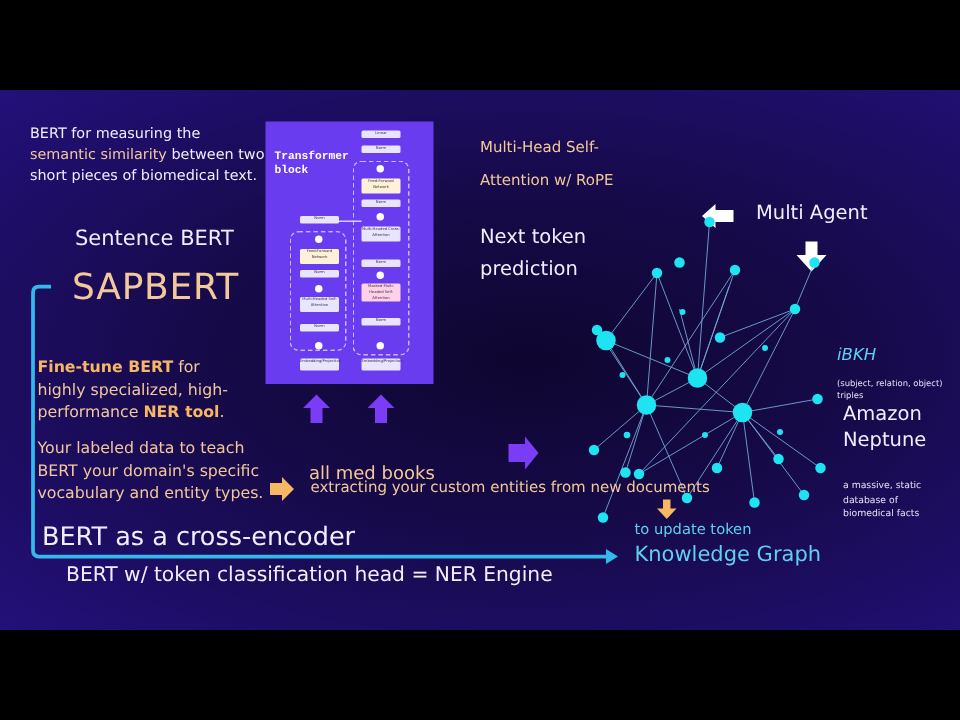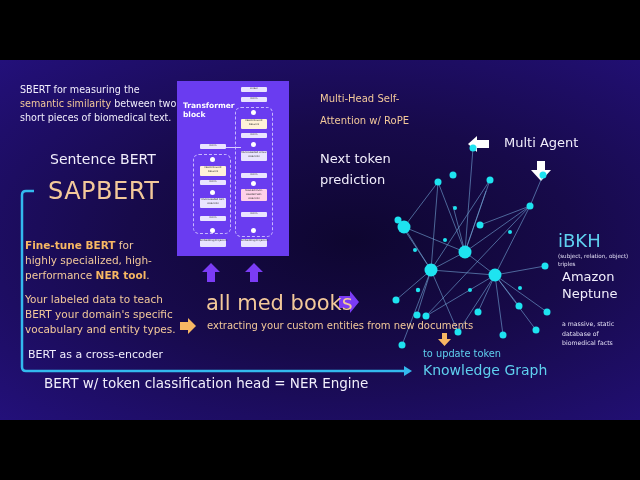--- a/index.html
+++ b/index.html
@@ -14,45 +14,45 @@
   .txt-white { color: #f1eefc; }
   .txt-peach { color: #f3c99a; }
   .txt-orange { color: #f7b763; font-weight: bold; }
   .txt-cyan { color: #5fd0ef; }
 
   .sbert { left: 20px; top: 23px; font-size: 9.6px; line-height: 14px; width: 160px; }
   .sentence-bert { left: 50px; top: 91px; font-size: 14px; }
   .sapbert { left: 48px; top: 117px; font-size: 24px; letter-spacing: 0.5px; }
   .finetune { left: 25px; top: 178px; font-size: 10.5px; line-height: 15px; width: 150px; }
   .labeled { left: 25px; top: 232px; font-size: 10.5px; line-height: 15px; width: 160px; }
-  .cross-enc { left: 28px; top: 288px; font-size: 11px; }
+  .cross-enc { left: 28px; top: 288px; font-size: 17px; }
   .ner-engine { left: 44px; top: 315px; font-size: 13.5px; }
 
   .transformer {
     left: 177px; top: 21px; width: 112px; height: 175px;
     background: #6a3cf0;
   }
-  .tf-title { position: absolute; left: 6px; top: 20px; color: #fff; font-weight: bold; font-size: 7.5px; line-height: 9px; }
+  .tf-title { position: absolute; left: 6px; top: 20px; color: #fff; font-weight: bold; font-size: 7.5px; line-height: 9px; font-family: Liberation Mono, monospace; }
   .tf-box { position: absolute; background: #e9e4ff; font-size: 2.5px; color: #333; text-align: center; line-height: 4px; border-radius: 1px; }
   .tf-box.ffn { background: #fff1d8; }
   .tf-box.mask { background: #ffd1e8; }
   .tf-group { position: absolute; border: 0.8px dashed #c8b8ff; border-radius: 6px; }
   .tf-dot { position: absolute; width: 5px; height: 5px; border-radius: 50%; background: #fff; }
   .tf-line { position: absolute; background: #d8ccff; }
 
   .mhsa { left: 320px; top: 28px; font-size: 10px; line-height: 22px; }
   .next-token { left: 320px; top: 88px; font-size: 13px; line-height: 21px; }
   .multi-agent { left: 504px; top: 75px; font-size: 13px; }
 
-  .ibkh { left: 558px; top: 170px; font-size: 18px; }
+  .ibkh { left: 558px; top: 170px; font-size: 11px; font-style: italic; }
   .ibkh-sub { left: 558px; top: 192px; font-size: 5.6px; line-height: 8px; color: #e4e0f6; }
   .neptune { left: 562px; top: 208px; font-size: 13px; line-height: 17px; }
   .neptune-sub { left: 562px; top: 259px; font-size: 6.2px; line-height: 9.5px; color: #e4e0f6; }
 
-  .med-books { left: 206px; top: 231px; font-size: 21px; text-align: center; }
+  .med-books { left: 206px; top: 248px; font-size: 12px; text-align: center; }
   .extracting { left: 207px; top: 260px; font-size: 10px; }
   .update { left: 423px; top: 288px; font-size: 9.8px; }
   .kg { left: 423px; top: 302px; font-size: 14px; }
 
   svg.overlay { position: absolute; left: 0; top: 0; }
 </style>
 </head>
 <body>
 
 <div class="slide">
@@ -152,21 +152,21 @@
       <circle cx="445" cy="180" r="2"></circle>
       <circle cx="455" cy="148" r="2"></circle>
       <circle cx="510" cy="172" r="2"></circle>
       <circle cx="470" cy="230" r="2"></circle>
       <circle cx="415" cy="190" r="2"></circle>
       <circle cx="520" cy="228" r="2"></circle>
     </g>
   </svg>
 
   <div class="abs sbert txt-white">
-    <div>SBERT for measuring the</div>
+    <div>BERT for measuring the</div>
     <div><span class="txt-peach">semantic similarity</span><span> between two</span></div>
     <div>short pieces of biomedical text.</div>
   </div>
 
   <div class="abs sentence-bert txt-white">Sentence BERT</div>
   <div class="abs sapbert txt-peach">SAPBERT</div>
 
   <div class="abs finetune txt-peach">
     <div><span class="txt-orange">Fine-tune BERT</span><span> for</span></div>
     <div>highly specialized, high-</div>

